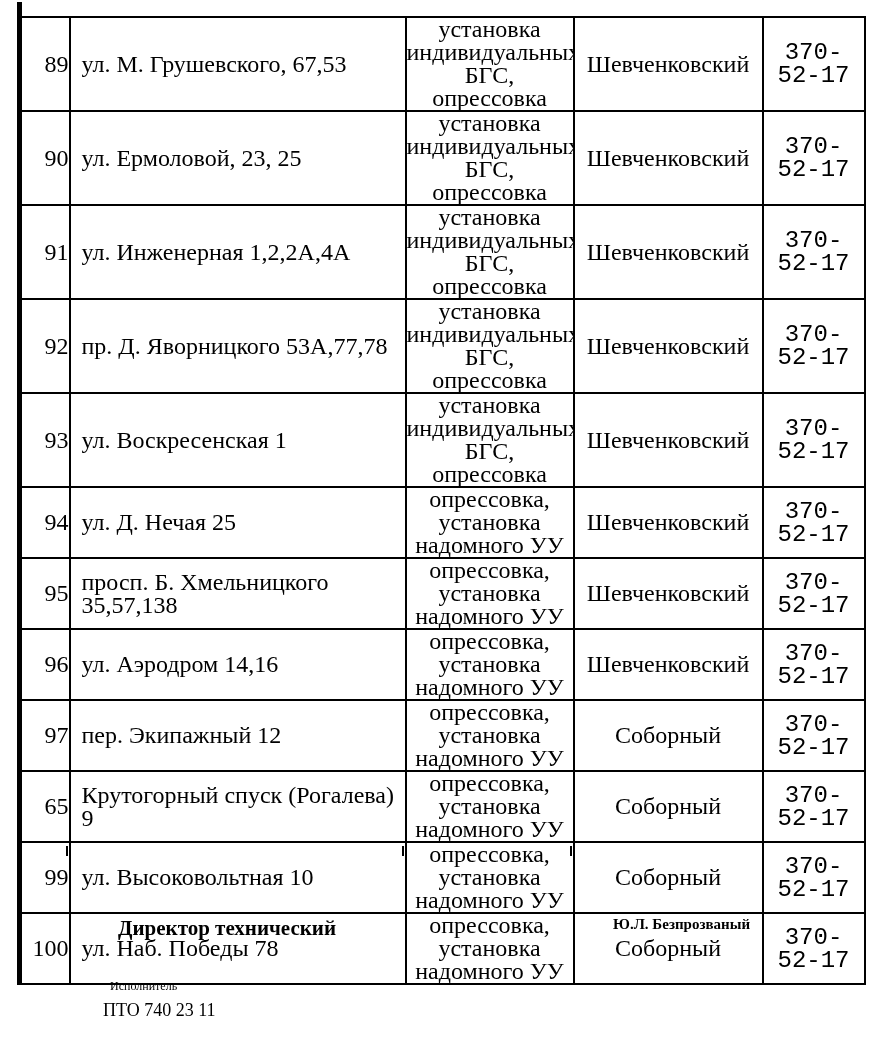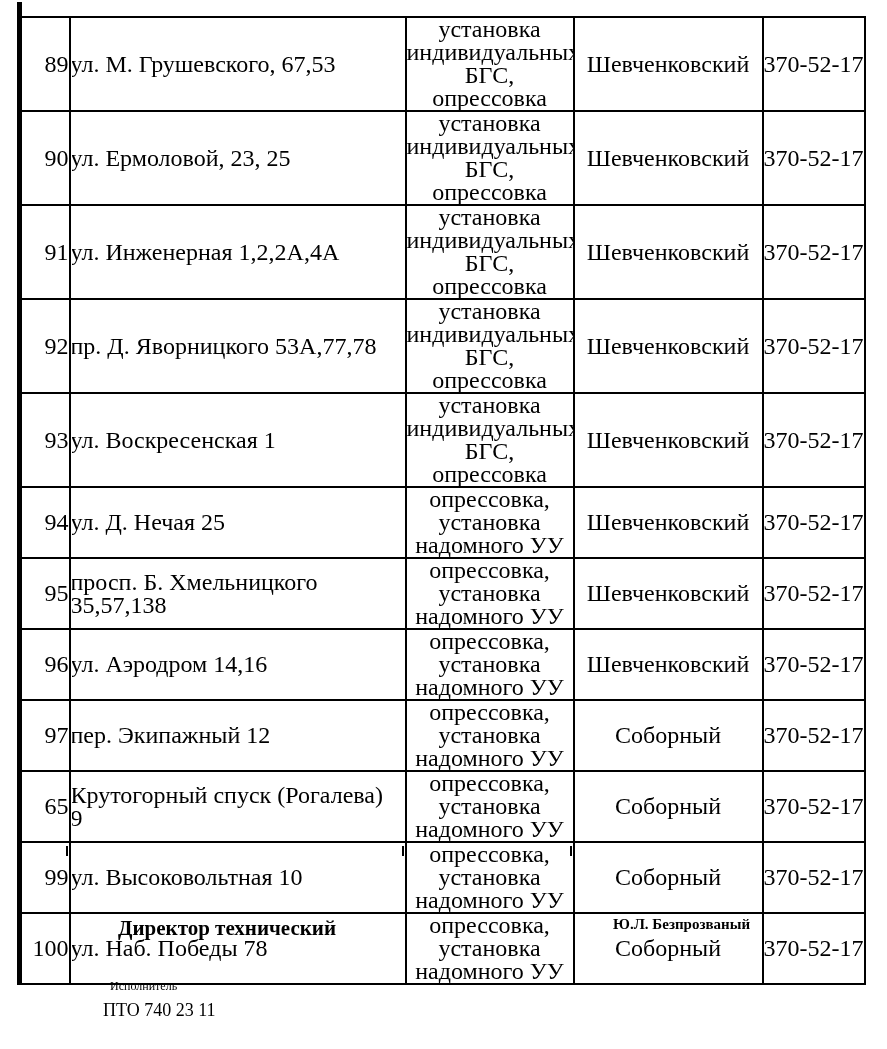--- a/index.html
+++ b/index.html
@@ -33,32 +33,34 @@
     font-size: 24px;
     line-height: 23px;
     vertical-align: middle;
     overflow: hidden;
   }
   .doc-table td.c-num {
     text-align: right;
   }
   .doc-table td.c-address {
     text-align: left;
+    padding-left: 11px;
     padding-right: 4px;
     border-radius: 20px;
   }
   .doc-table td.c-work {
     text-align: center;
     white-space: pre-line;
   }
   .doc-table td.c-district {
     text-align: center;
   }
   .doc-table td.c-phone {
-    text-align: right;
+    text-align: center;
+    font-family: Liberation Mono, monospace;
   }
 
   
   .left-border-ext {
     position: absolute;
     left: 17px;
     top: 2px;
     width: 5px;
     height: 16px;
     background: #000;

